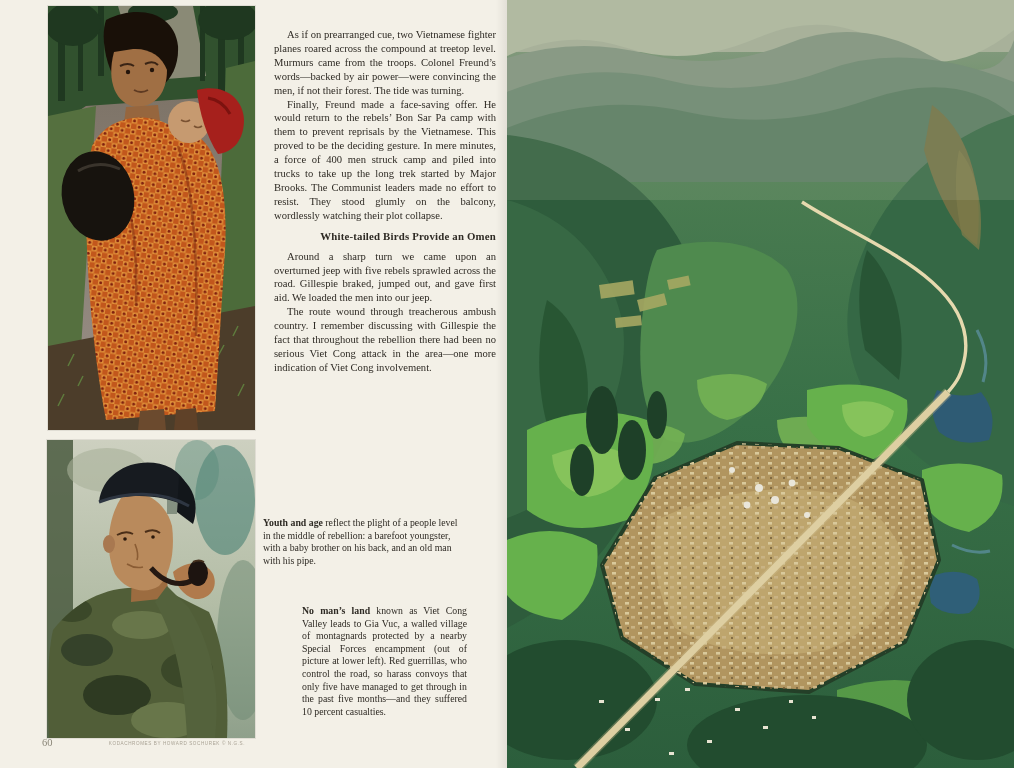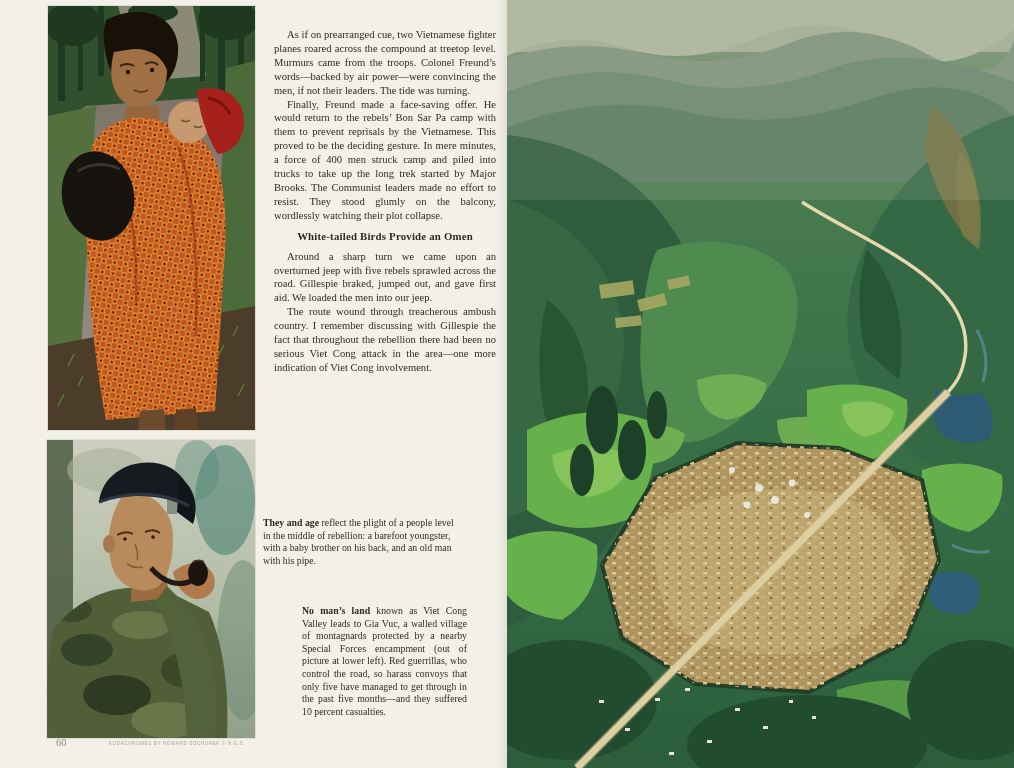--- a/index.html
+++ b/index.html
@@ -10,29 +10,29 @@
           background:linear-gradient(to right,rgba(0,0,0,0),rgba(0,0,0,.07));}
   figure{margin:0;}
   .photo{position:absolute;overflow:hidden;box-shadow:0 0 0 1px rgba(0,0,0,.08);}
   .photo svg{display:block;width:100%;height:100%;}
   .photo-boy{left:48px;top:6px;width:207px;height:424px;}
   .photo-man{left:47px;top:440px;width:208px;height:298px;}
   .photo-aerial{left:507px;top:0;width:507px;height:768px;box-shadow:none;}
   .body-col{position:absolute;left:274px;top:28px;width:222px;height:494px;overflow:hidden;
             font-size:10.6px;line-height:13.9px;text-align:justify;}
   .body-col p{margin:0;text-indent:13px;}
-  .body-col h3{margin:7px 0 6px 0;font-size:10.8px;text-align:center;text-indent:0;
+  .body-col h3{margin:7px 0 6px 0;font-size:10.8px;text-align:right;text-indent:0;
                font-weight:bold;letter-spacing:.2px;}
   .caption{position:absolute;font-size:9.8px;line-height:12.6px;}
   .caption .lead{font-weight:bold;}
   .cap-youth{left:263px;top:517px;width:200px;text-align:left;}
   .cap-noman{left:287px;top:590px;width:195px;text-align:justify;}
   .cap-noman p{margin:15px;}
   .cap-noman p.second{text-indent:12px;}
-  .folio-num{position:absolute;left:56px;top:737px;font-size:10.5px;color:#8b8779;
+  .folio-num{position:absolute;left:42px;top:737px;font-size:10.5px;color:#8b8779;
              font-family:"Liberation Serif",serif;}
   .credit{position:absolute;left:88px;top:741px;width:178px;font-size:4.6px;letter-spacing:.6px;
           color:#aaa395;text-align:center;font-family:"Liberation Sans",sans-serif;white-space:nowrap;}
 </style>
 </head>
 <body>
 
 <div class="spread">
 
   <div>
@@ -146,29 +146,29 @@
         <path d="M168,298 C174,248 164,204 142,168 L120,146 L108,162 C126,192 138,240 140,298 Z" fill="#54623c"></path>
         <path d="M126,132 C140,120 158,120 166,134 C172,148 162,160 148,159 C136,156 128,144 126,132 Z" fill="#b07a4c"></path>
 
         <path d="M104,128 C116,142 132,148 146,140" stroke="#241812" stroke-width="5" fill="none"></path>
         <ellipse cx="151" cy="133" rx="10" ry="13" fill="#1d1410"></ellipse>
         <path d="M146,122 q6,-3 11,0" stroke="#45301e" stroke-width="2" fill="none"></path>
       </svg>
     </figure>
 
     <div class="body-col">
-      <p>As if on prearranged cue, two Vietnamese fighter planes roared across the compound at treetop level. Murmurs came from the troops. Colonel Freund’s words—backed by air power—were convincing the men, if not their leaders. The tide was turning.</p>
+      <p>As if on prearranged cue, two Vietnamese fighter planes roared across the compound at treetop level. Murmurs came from the troops. Colonel Freund’s words—backed by air power—were convincing the men, if not their forest. The tide was turning.</p>
       <p>Finally, Freund made a face-saving offer. He would return to the rebels’ Bon Sar Pa camp with them to prevent reprisals by the Vietnamese. This proved to be the deciding gesture. In mere minutes, a force of 400 men struck camp and piled into trucks to take up the long trek started by Major Brooks. The Communist leaders made no effort to resist. They stood glumly on the balcony, wordlessly watching their plot collapse.</p>
       <h3>White-tailed Birds Provide an Omen</h3>
       <p>Around a sharp turn we came upon an overturned jeep with five rebels sprawled across the road. Gillespie braked, jumped out, and gave first aid. We loaded the men into our jeep.</p>
       <p>The route wound through treacherous ambush country. I remember discussing with Gillespie the fact that throughout the rebellion there had been no serious Viet Cong attack in the area—one more indication of Viet Cong involvement.</p>
     </div>
 
     <div class="caption cap-youth">
-      <span class="lead">They and age</span><span> reflect the plight of a people level in the middle of rebellion: a barefoot youngster, with a baby brother on his back, and an old man with his pipe.</span>
+      <span class="lead">Youth and age</span><span> reflect the plight of a people level in the middle of rebellion: a barefoot youngster, with a baby brother on his back, and an old man with his pipe.</span>
     </div>
 
     <div class="caption cap-noman">
       <p><span class="lead">No man’s land</span><span> known as Viet Cong Valley leads to Gia Vuc, a walled village of montagnards protected by a nearby Special Forces encampment (out of picture at lower left). Red guerrillas, who control the road, so harass convoys that only five have managed to get through in the past five months—and they suffered 10 percent casualties.</span></p>
     </div>
 
     <div class="folio-num">60</div>
     <div class="credit">KODACHROMES BY HOWARD SOCHUREK © N.G.S.</div>
   </div>
 

